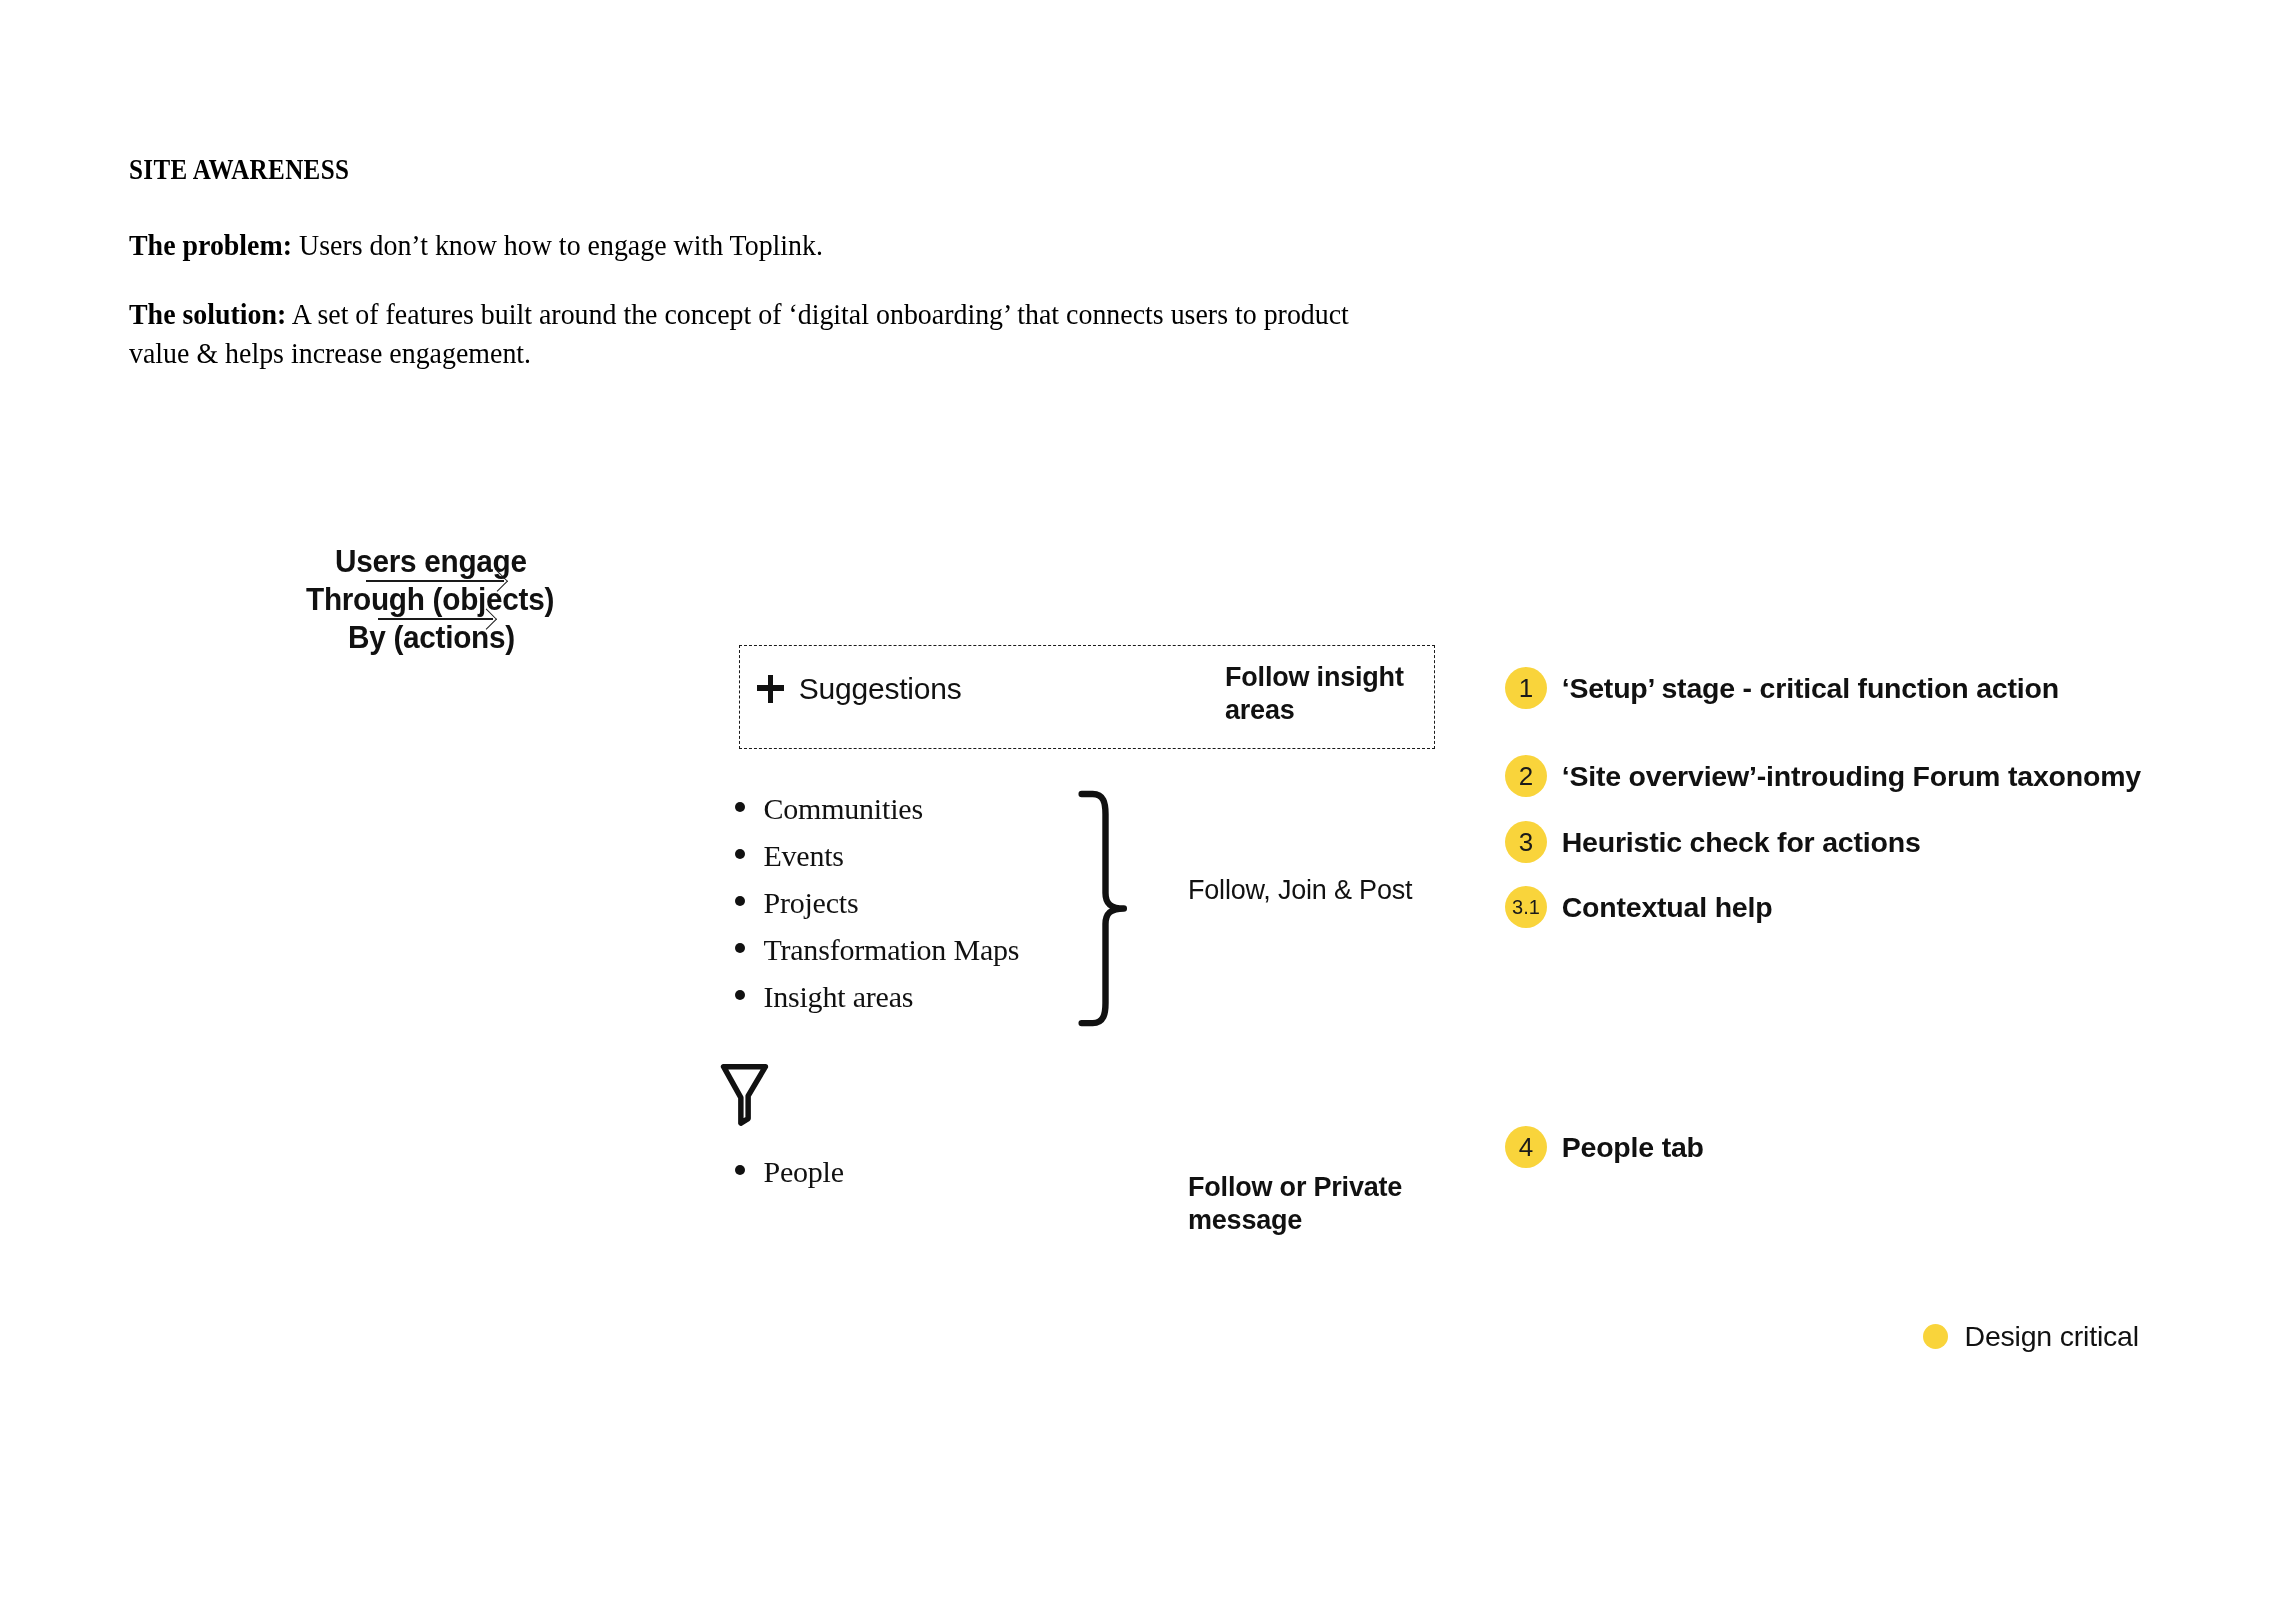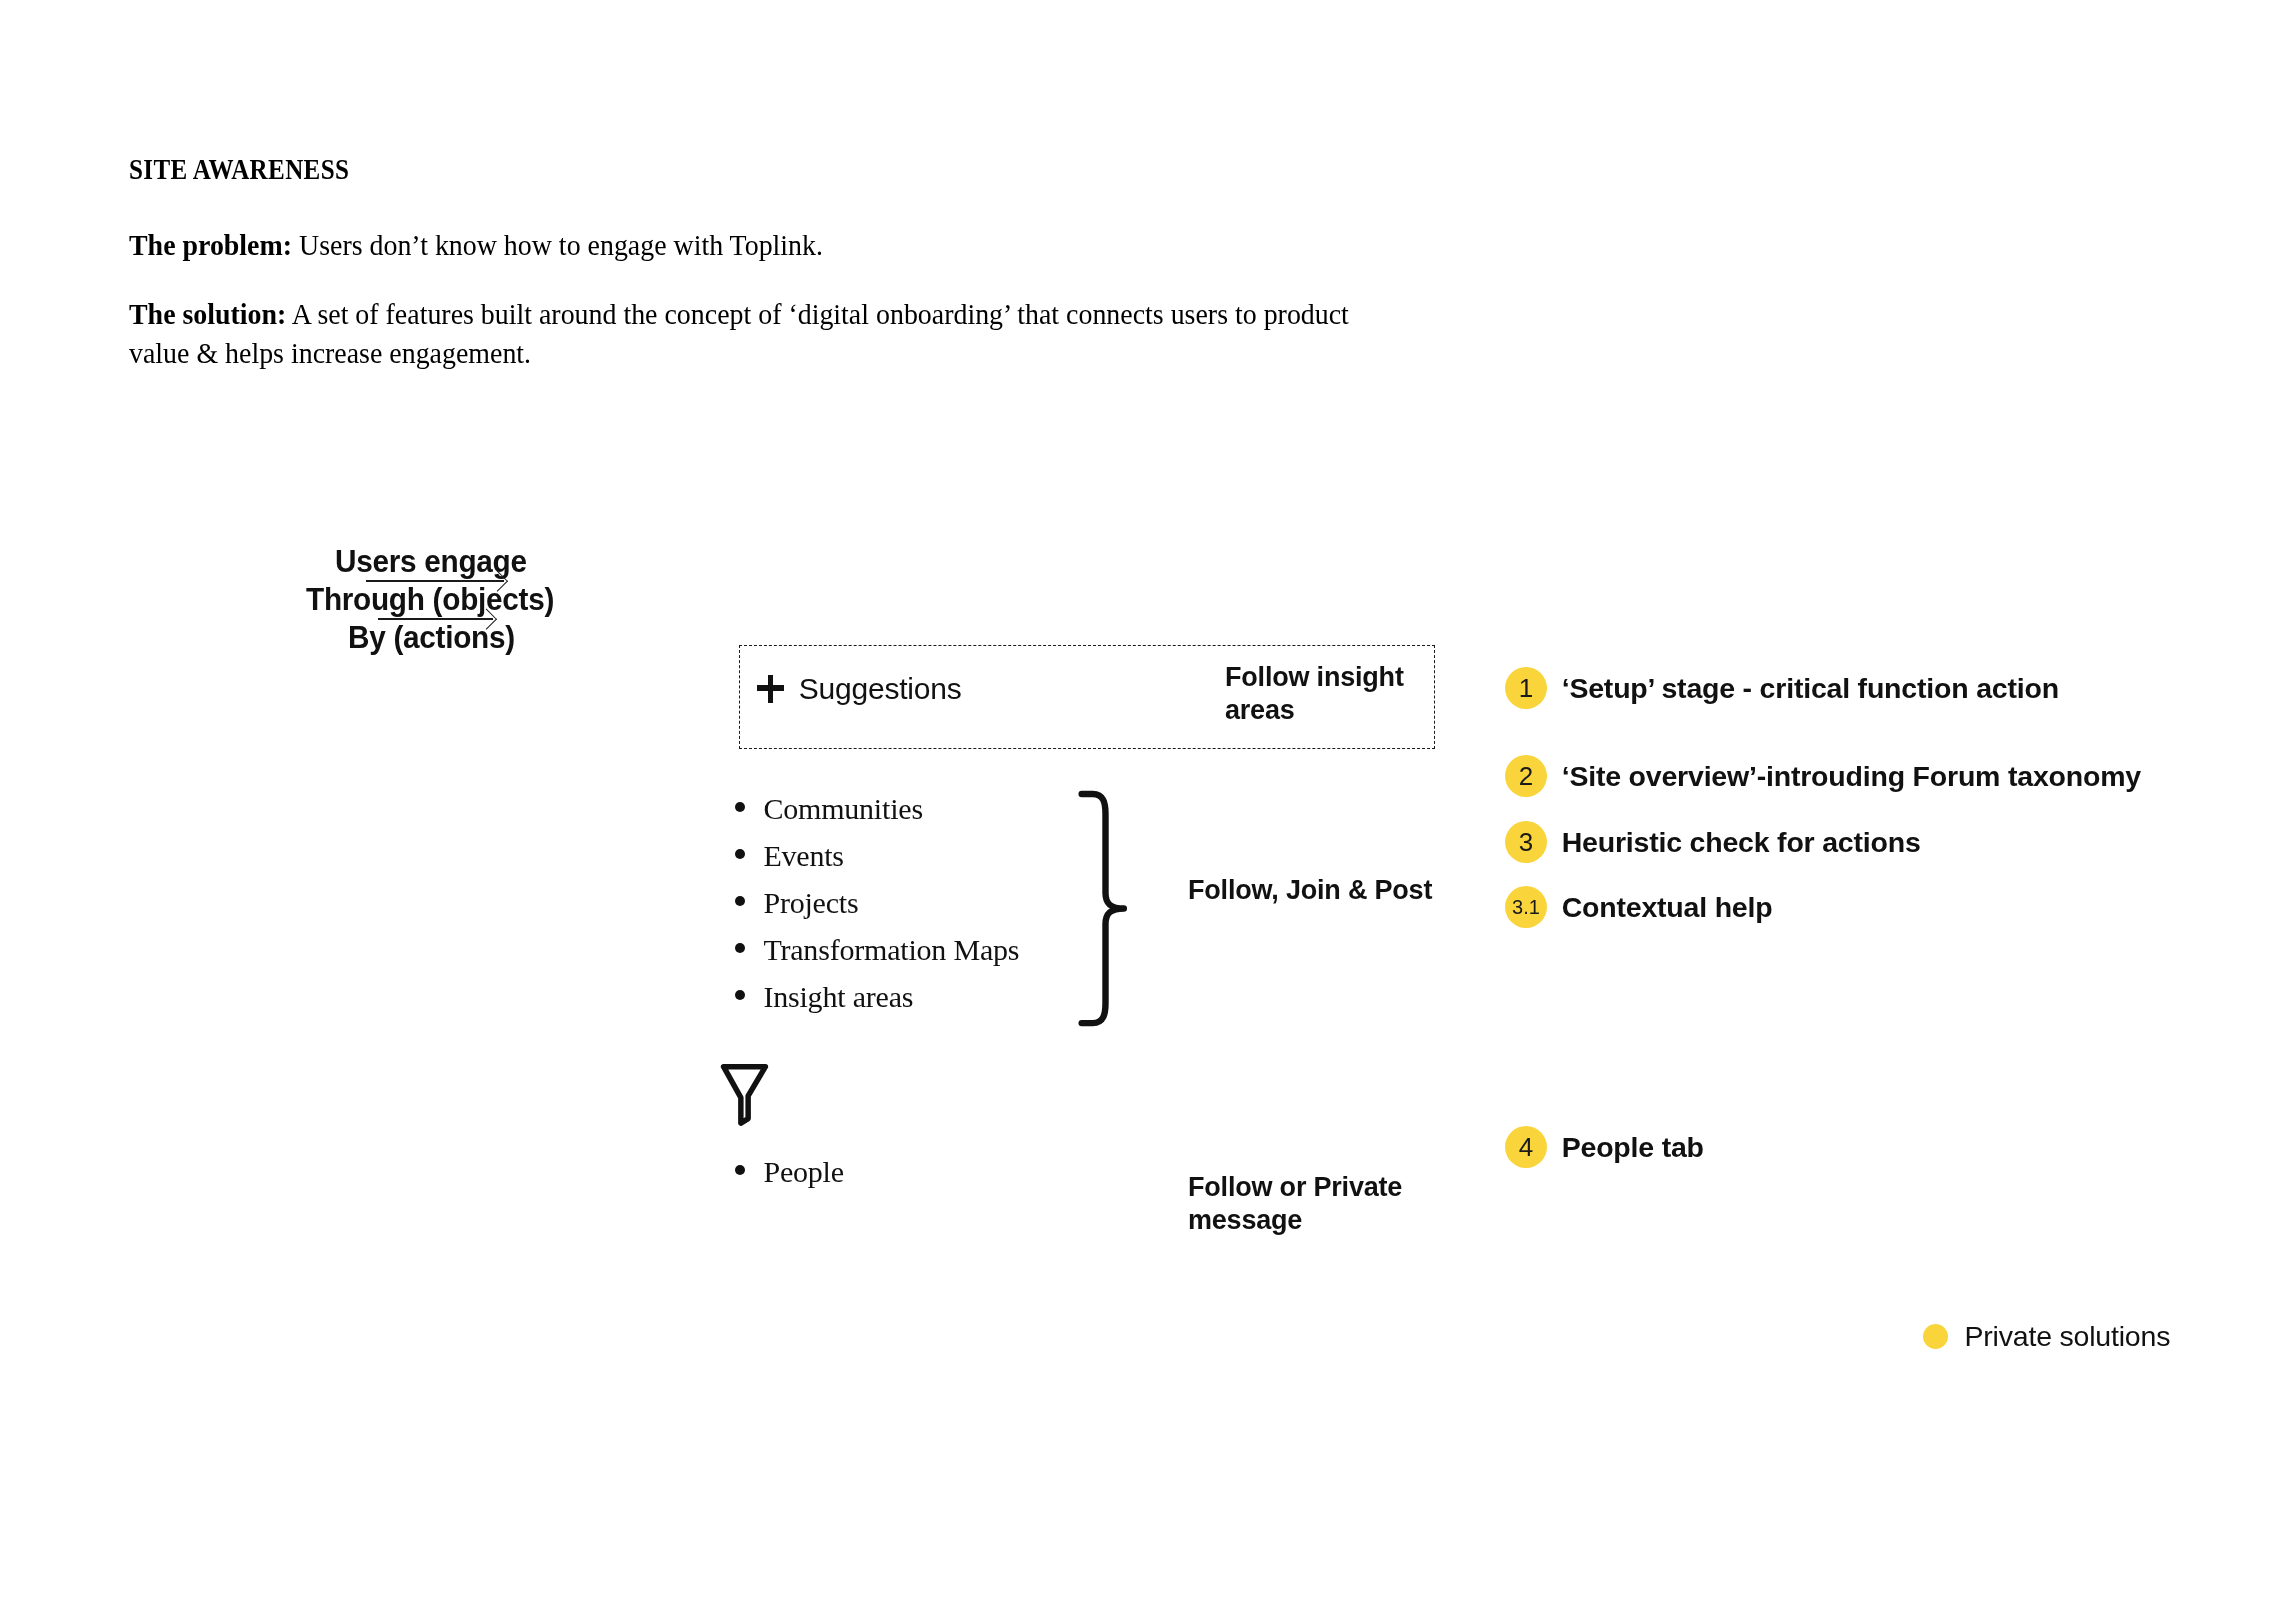--- a/index.html
+++ b/index.html
@@ -178,21 +178,21 @@
     width: 55px;
     height: 237px;
   }
   #objects-brace svg { display: block; }
 
   #follow-join-action {
     position: absolute;
     left: 1188px;
     top: 874px;
     width: 275px;
-    font-weight: bold;
+    font-weight: normal;
     font-size: 27px;
     line-height: 1.22;
     color: #111111;
     letter-spacing: -0.2px;
   }
 
   
   #funnel-icon {
     position: absolute;
     left: 719px;
@@ -375,15 +375,15 @@
     <span class="solution-text">Contextual help</span>
   </div>
   <div class="solution-item" style="top:459px">
     <span class="solution-badge">4</span>
     <span class="solution-text">People tab</span>
   </div>
 </div>
 
 <div id="legend">
   <span id="legend-dot"></span>
-  <span id="legend-label">Private solutions</span>
+  <span id="legend-label">Design critical</span>
 </div>
 
 
 </body></html>

